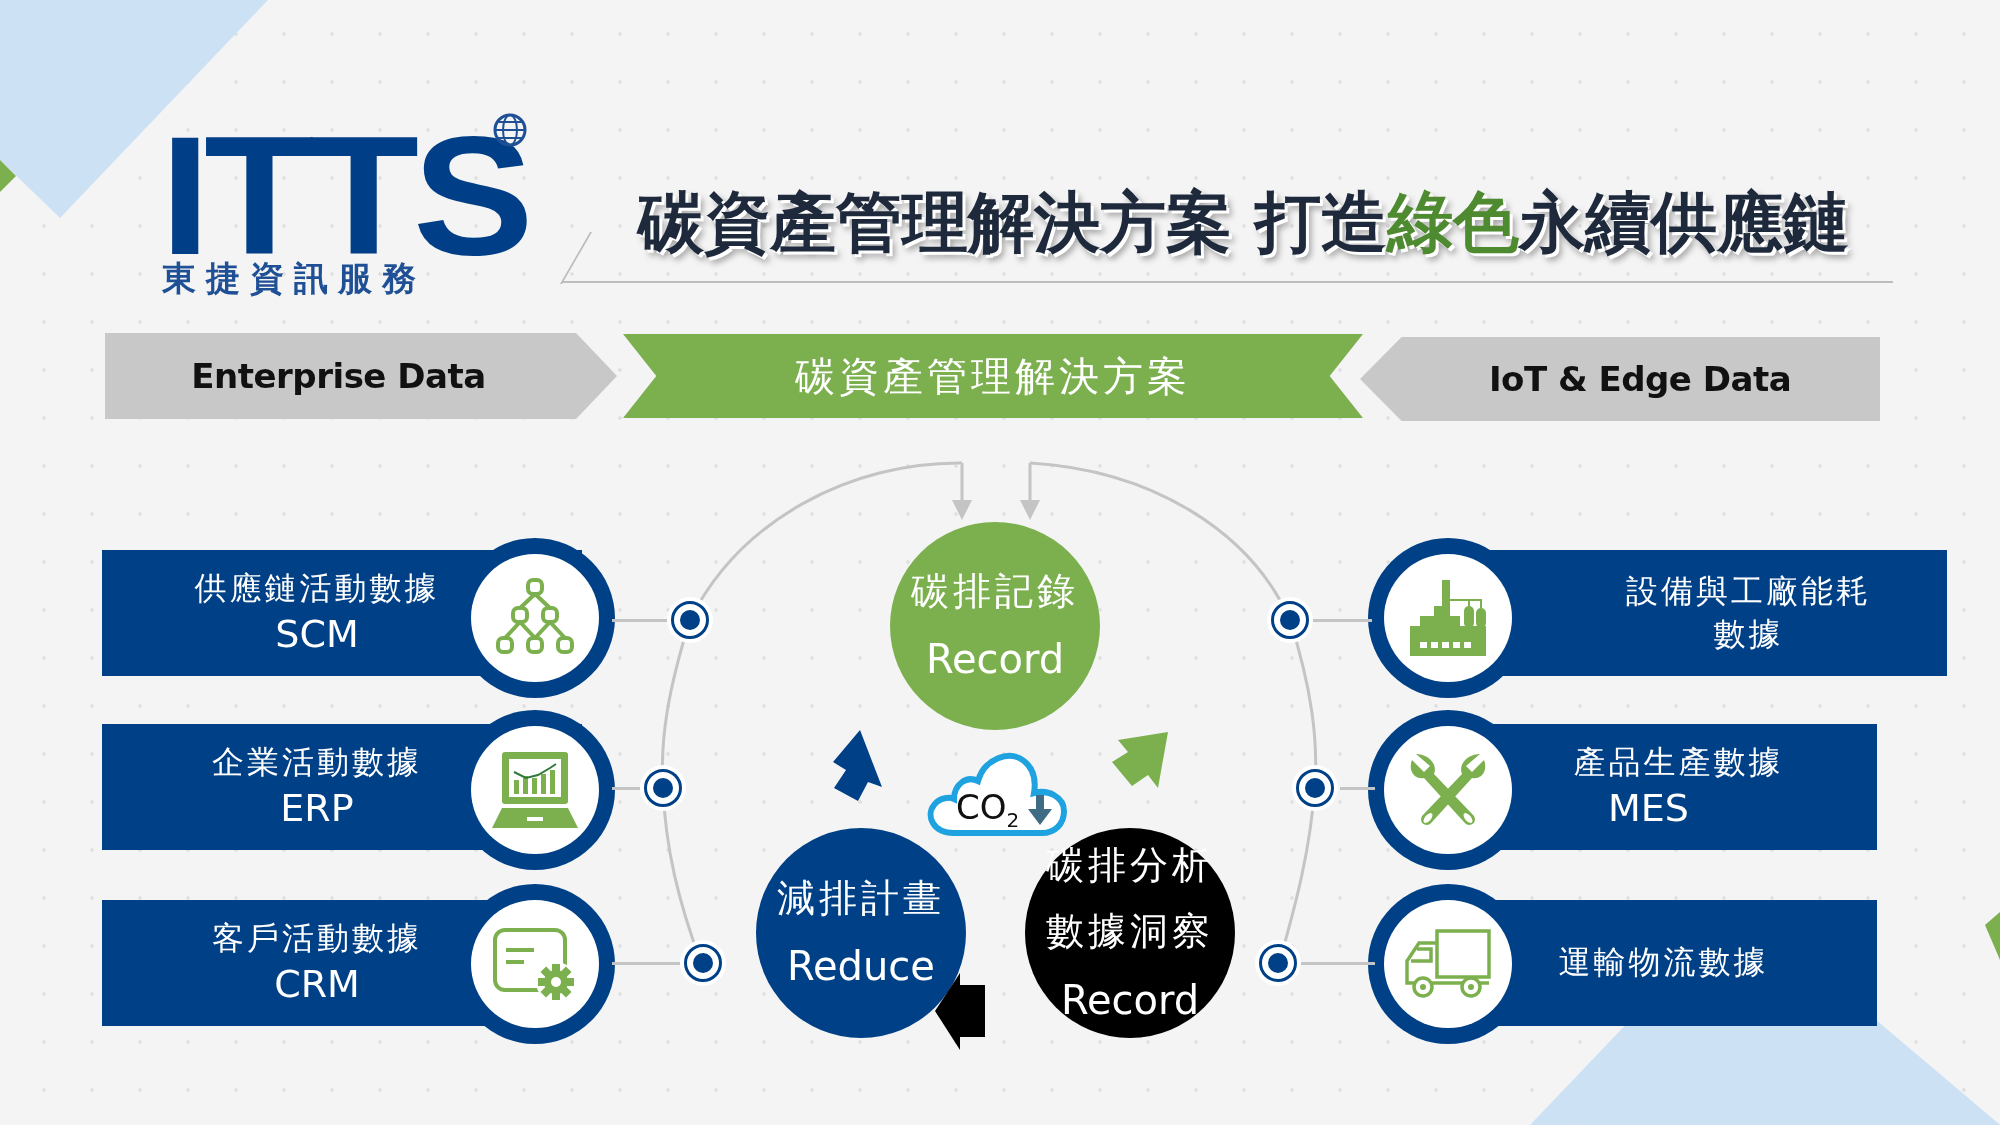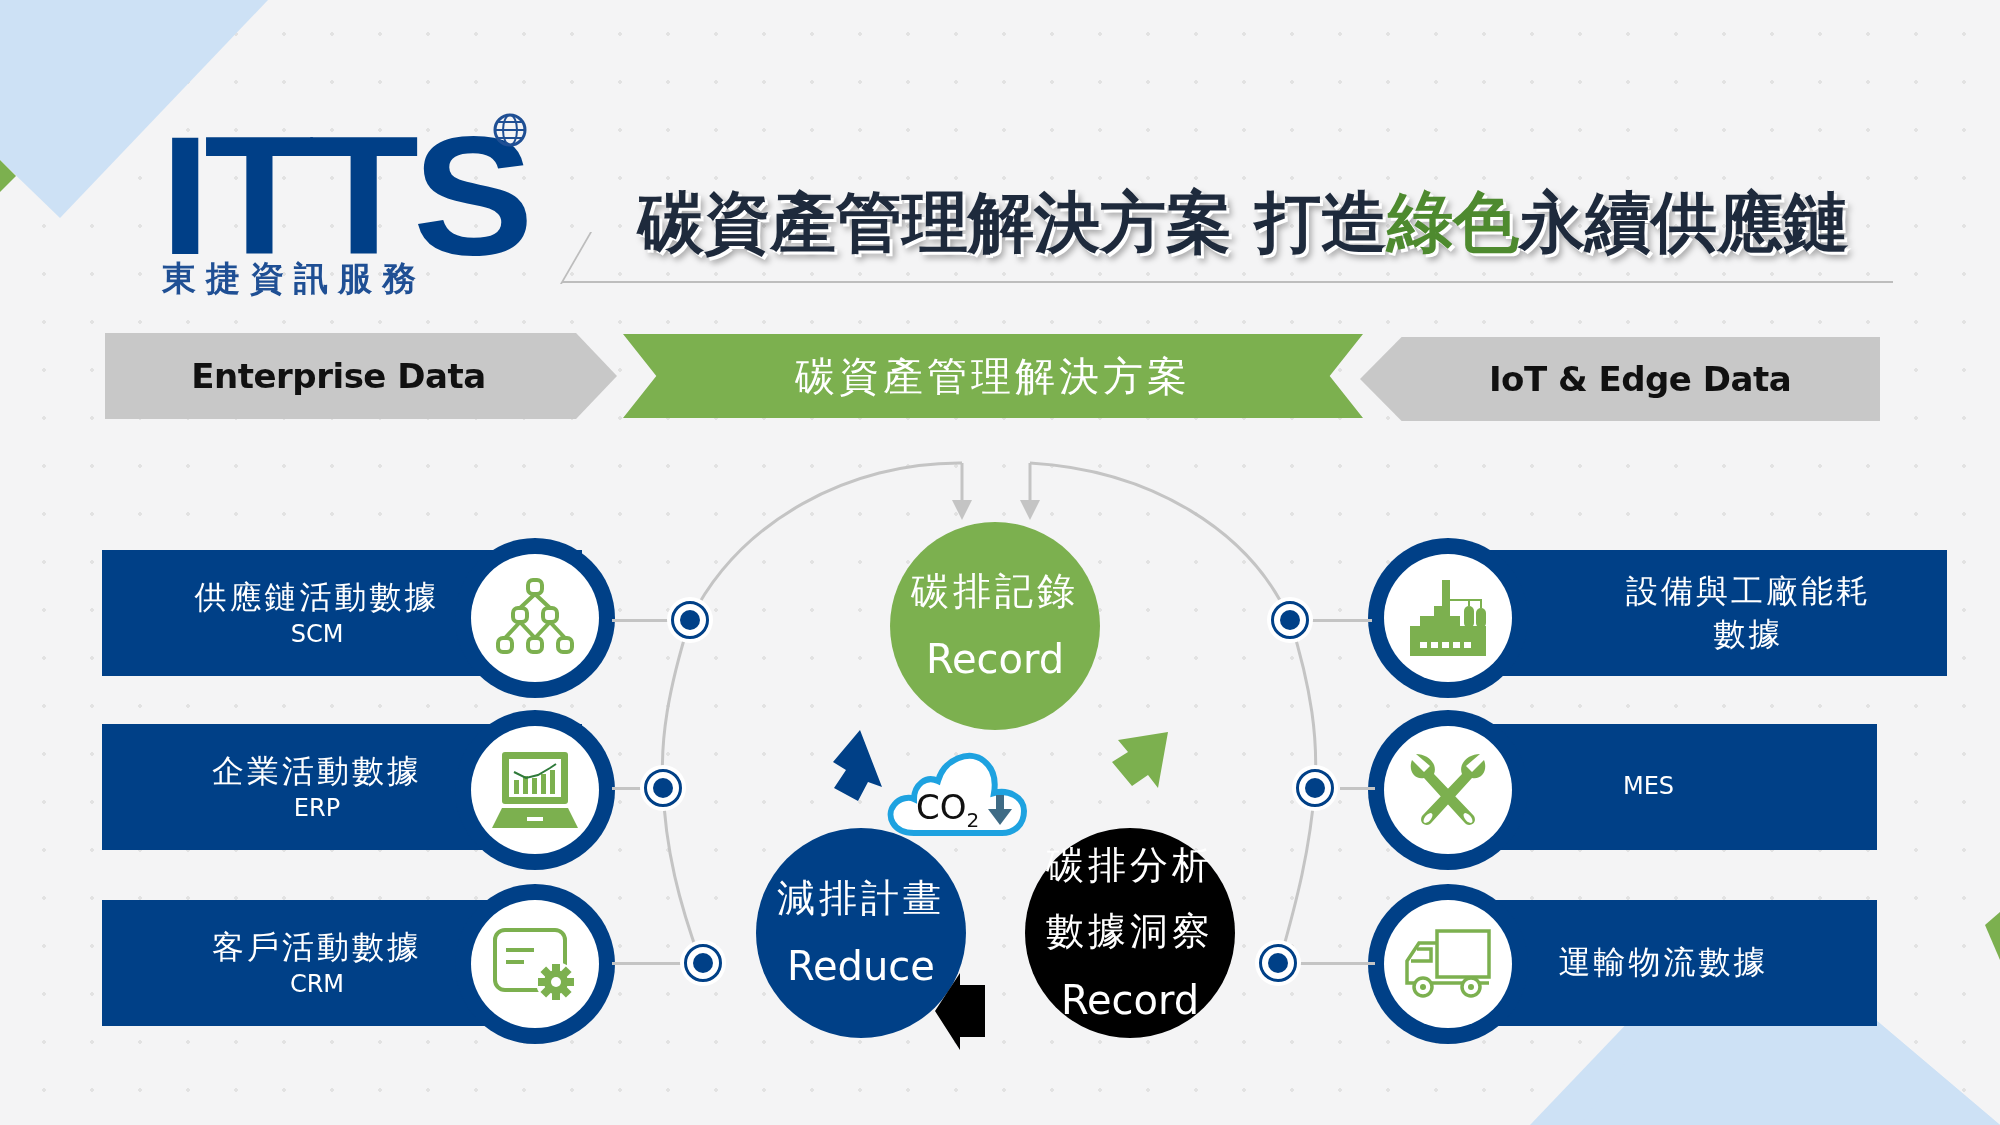--- a/index.html
+++ b/index.html
@@ -51,21 +51,21 @@
     left: 1360px; width: 520px; top: 337px; height: 84px; background: #c8c8c8;
     clip-path: polygon(8% 0, 100% 0, 100% 100%, 8% 100%, 0 50%);
   }
   .banner-text-dark { font-size: 34px; font-weight: bold; color: #111; letter-spacing: -0.5px; }
   .banner-text-light { font-size: 40px; color: #fff; letter-spacing: 4px; }
   .banner-left .banner-text-dark { margin-right: 45px; }
   .banner-right .banner-text-dark { margin-left: 40px; }
   
   .row-box { background: #004087; height: 126px; display: flex; flex-direction: column; justify-content: center; align-items: center; color: #fff; }
   .row-box .l1 { font-size: 32px; letter-spacing: 3px; line-height: 1.35; }
-  .row-box .l2 { font-size: 24px; line-height: 1.3; }
+  .row-box .l2 { font-size: 38px; line-height: 1.3; }
   .icon-ring {
     width: 160px; height: 160px; border-radius: 50%; background: #004087;
     display: flex; align-items: center; justify-content: center;
   }
   .icon-inner { width: 128px; height: 128px; border-radius: 50%; background: #fff; display: flex; align-items: center; justify-content: center; }
   .node {
     width: 46px; height: 46px; border-radius: 50%; background: #fff;
     display: flex; align-items: center; justify-content: center;
   }
   .node-ring { width: 38px; height: 38px; border-radius: 50%; border: 3px solid #004087; box-sizing: border-box; display: flex; align-items: center; justify-content: center; }
@@ -242,20 +242,21 @@
   </div>
 </div>
 <div class="abs hline" style="left:1310px;top:619px;width:62px"></div>
 <div class="abs node" style="left:1267px;top:597px">
     <div class="node-ring">
       <div class="node-dot"></div>
     </div>
   </div>
 
 <div class="abs row-box" style="left:1420px;top:724px;width:457px">
+  <span class="l1" style="margin-left:60px">產品生產數據</span>
   <span class="l2" style="">MES</span>
 </div>
 <div class="abs icon-ring" style="left:1368px;top:710px">
   <div class="icon-inner">
     <svg width="84" height="84" viewBox="0 0 84 84">
       <g fill="#7cb04f">
         <path d="M10,6 L24,18 L18,24 L6,12 C2,22 8,32 18,30 L58,74 C62,80 72,76 68,68 L28,26 C32,16 22,6 10,6 Z"></path>
         <path d="M74,6 L60,18 L66,24 L78,12 C82,22 76,32 66,30 L26,74 C22,80 12,76 16,68 L56,26 C52,16 62,6 74,6 Z"></path>
       </g>
       <ellipse cx="22" cy="70" rx="3" ry="6" fill="#fff" transform="rotate(40 22 70)"></ellipse>
@@ -317,21 +318,21 @@
     <polygon points="860,730 882,787 868,782 858,801 834,788 846,770 833,762" fill="#004087"></polygon>
   </g>
   <g>
     <polygon points="1168,732 1158,788 1148,775 1132,786 1112,762 1128,752 1118,740" fill="#7cb04f"></polygon>
   </g>
   <g>
     <polygon points="960,985 985,985 985,1037 960,1037 960,1050 935,1011 960,973" fill="#000"></polygon>
   </g>
 </svg>
 
-<div class="abs" style="left:884px;top:745px;width:160px;height:95px">
+<div class="abs" style="left:924px;top:745px;width:160px;height:95px">
   <svg class="abs" style="left:0;top:0" width="160" height="95" viewBox="0 0 160 95">
     <path d="M30,88 C8,88 2,70 10,60 C16,52 26,52 30,54 C30,40 42,30 54,36 C60,14 86,4 100,16 C110,24 112,36 110,48 C124,44 140,52 140,66 C140,80 130,88 118,88 Z" fill="#fff" stroke="#1ea2e0" stroke-width="6"></path>
     <polygon points="112,50 120,50 120,64 128,64 116,80 104,64 112,64" fill="#3f6b85"></polygon>
   </svg>
   <div class="abs co2" style="left:32px;top:42px">
     <span>CO</span><sub style="font-size:20px">2</sub>
   </div>
 </div>
 
 </body></html>

